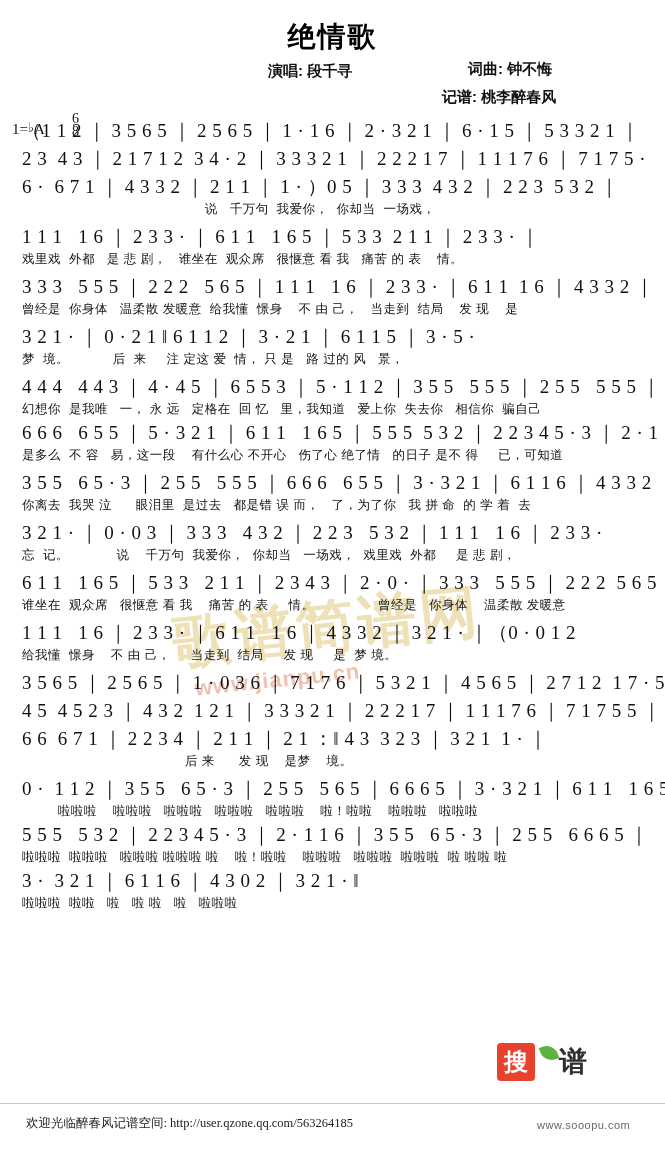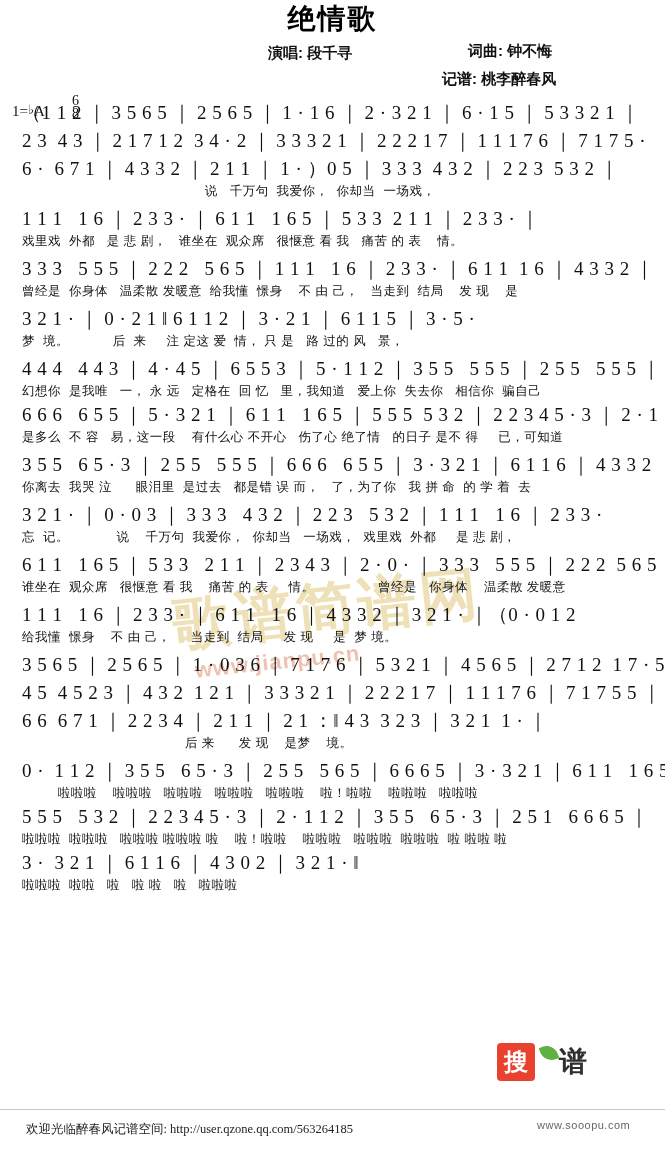--- a/index.html
+++ b/index.html
@@ -16,20 +16,21 @@
     overflow: hidden;
   }
 
   
   .title {
     text-align: center;
     font-family: "Liberation Sans", sans-serif;
     font-weight: bold;
     font-size: 28px;
     letter-spacing: 2px;
+    margin-top: 18px;
     color: #000;
   }
   .credits {
     position: relative;
     height: 62px;
   }
   .credit-singer {
     position: absolute;
     left: 268px;
     top: 6px;
@@ -129,21 +130,21 @@
     margin-top: -6px;
     margin-left: 22px;
     white-space: nowrap;
   }
   .score-inner { position: relative; z-index: 2; }
 
   
   .footer {
     position: absolute;
     left: 0; right: 0; bottom: 0;
-    height: 40px;
+    height: 46px;
   }
   .footer-line {
     position: absolute;
     left: 0; right: 0; top: 0;
     border-top: 1px solid #c8c8c8;
   }
   .footer-text {
     position: absolute;
     left: 26px;
     top: 12px;
@@ -325,21 +326,21 @@
     </div>
 
     <div class="gap"></div>
 
     <div class="sysrow">
       <div class="notes">0 ·  1 1 2 ｜ 3 5 5   6 5 · 3 ｜ 2 5 5   5 6 5 ｜ 6 6 6 5 ｜ 3 · 3 2 1 ｜ 6 1 1   1 6 5 ｜</div>
       <div class="lyr">         啦啦啦    啦啦啦   啦啦啦   啦啦啦   啦啦啦    啦！啦啦    啦啦啦   啦啦啦</div>
     </div>
 
     <div class="sysrow">
-      <div class="notes">5 5 5   5 3 2 ｜ 2 2 3 4 5 · 3 ｜ 2 · 1 1 2 ｜ 3 5 5   6 5 · 3 ｜ 2 5 1   6 6 6 5 ｜</div>
+      <div class="notes">5 5 5   5 3 2 ｜ 2 2 3 4 5 · 3 ｜ 2 · 1 1 6 ｜ 3 5 5   6 5 · 3 ｜ 2 5 5   6 6 6 5 ｜</div>
       <div class="lyr">啦啦啦  啦啦啦   啦啦啦 啦啦啦 啦    啦！啦啦    啦啦啦   啦啦啦  啦啦啦  啦 啦啦 啦</div>
     </div>
 
     <div class="sysrow">
       <div class="notes">3 ·  3 2 1 ｜ 6 1 1 6 ｜ 4 3 0 2 ｜ 3 2 1 · ‖</div>
       <div class="lyr">啦啦啦  啦啦   啦   啦 啦   啦   啦啦啦</div>
     </div>
 
   </div>
 </div>

